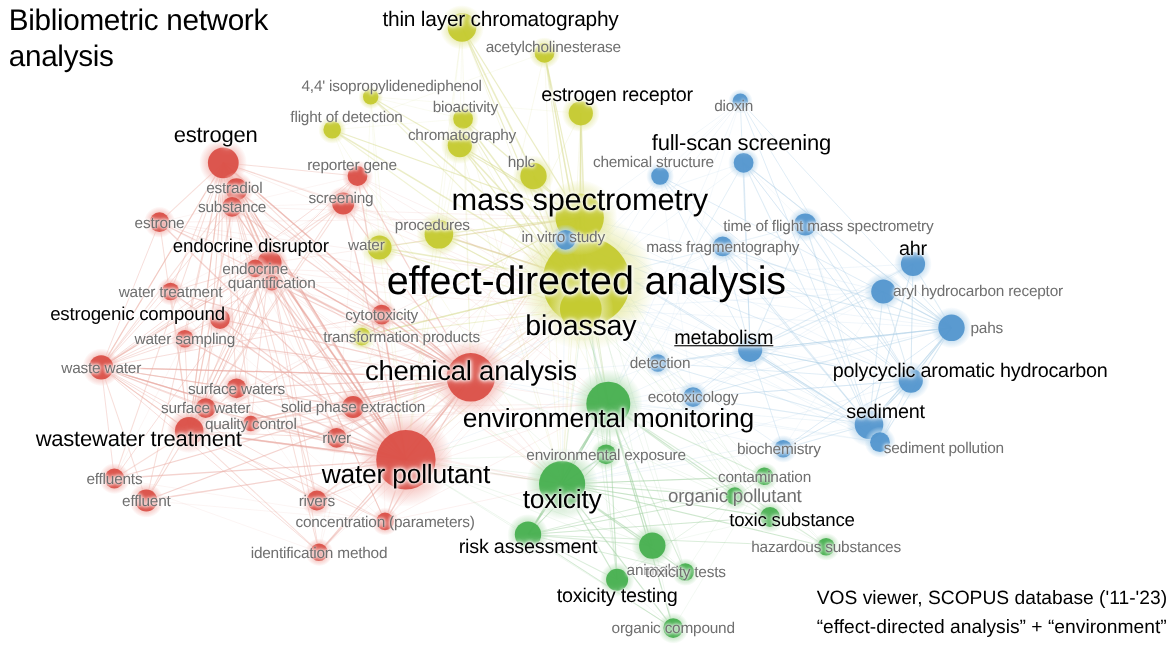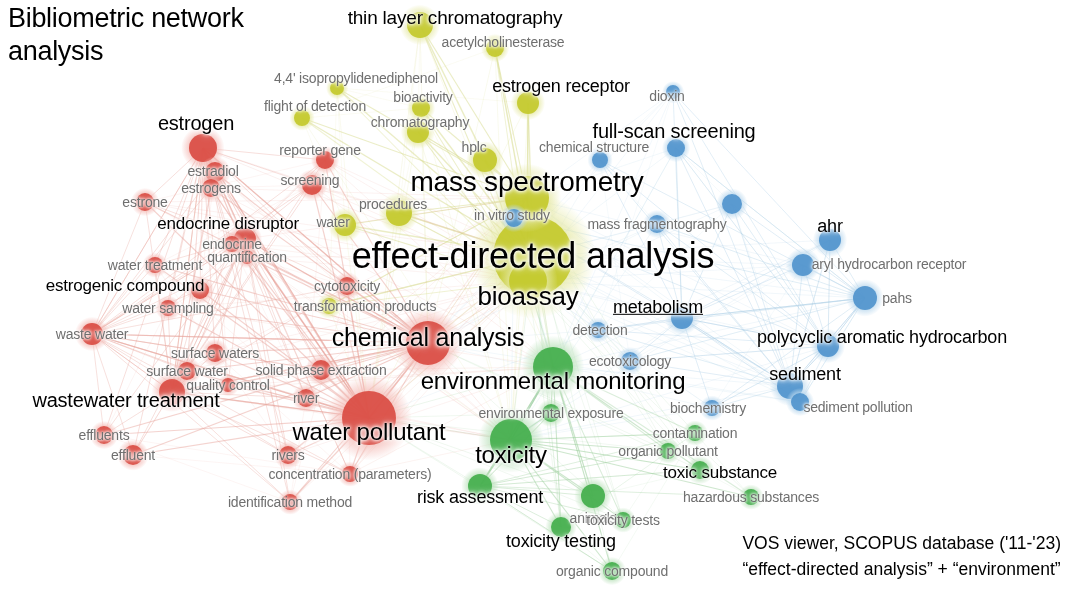--- a/index.html
+++ b/index.html
@@ -783,50 +783,51 @@
       <div class="label lbl-minor" style="left: 315px; top: 106px; font-size: 14px; text-shadow: rgb(255, 255, 255) 0px 0px 3px, rgb(255, 255, 255) 0px 0px 3px, rgb(255, 255, 255) 0px 0px 5px;">flight of detection</div>
       <div class="label lbl-minor" style="left: 420px; top: 122px; font-size: 14px; text-shadow: rgb(255, 255, 255) 0px 0px 3px, rgb(255, 255, 255) 0px 0px 3px, rgb(255, 255, 255) 0px 0px 5px;">chromatography</div>
       <div class="label lbl-minor" style="left: 474px; top: 147px; font-size: 14px; text-shadow: rgb(255, 255, 255) 0px 0px 3px, rgb(255, 255, 255) 0px 0px 3px, rgb(255, 255, 255) 0px 0px 5px;">hplc</div>
       <div class="label lbl-minor" style="left: 393px; top: 204px; font-size: 14px; text-shadow: rgb(255, 255, 255) 0px 0px 3px, rgb(255, 255, 255) 0px 0px 3px, rgb(255, 255, 255) 0px 0px 5px;">procedures</div>
       <div class="label lbl-minor" style="left: 333px; top: 222px; font-size: 14px; text-shadow: rgb(255, 255, 255) 0px 0px 3px, rgb(255, 255, 255) 0px 0px 3px, rgb(255, 255, 255) 0px 0px 5px;">water</div>
       <div class="label lbl-minor" style="left: 512px; top: 215px; font-size: 14px; text-shadow: rgb(255, 255, 255) 0px 0px 3px, rgb(255, 255, 255) 0px 0px 3px, rgb(255, 255, 255) 0px 0px 5px;">in vitro study</div>
       <div class="label lbl-minor" style="left: 320px; top: 150px; font-size: 14px; text-shadow: rgb(255, 255, 255) 0px 0px 3px, rgb(255, 255, 255) 0px 0px 3px, rgb(255, 255, 255) 0px 0px 5px;">reporter gene</div>
       <div class="label lbl-minor" style="left: 310px; top: 180px; font-size: 14px; text-shadow: rgb(255, 255, 255) 0px 0px 3px, rgb(255, 255, 255) 0px 0px 3px, rgb(255, 255, 255) 0px 0px 5px;">screening</div>
       <div class="label lbl-minor" style="left: 594px; top: 147px; font-size: 14px; text-shadow: rgb(255, 255, 255) 0px 0px 3px, rgb(255, 255, 255) 0px 0px 3px, rgb(255, 255, 255) 0px 0px 5px;">chemical structure</div>
       <div class="label lbl-minor" style="left: 667px; top: 96px; font-size: 14px; text-shadow: rgb(255, 255, 255) 0px 0px 3px, rgb(255, 255, 255) 0px 0px 3px, rgb(255, 255, 255) 0px 0px 5px;">dioxin</div>
+      <div class="label lbl-minor" style="left: 753px; top: 205px; font-size: 14px; text-shadow: rgb(255, 255, 255) 0px 0px 3px, rgb(255, 255, 255) 0px 0px 3px, rgb(255, 255, 255) 0px 0px 5px;">time of flight mass spectrometry</div>
       <div class="label lbl-minor" style="left: 657px; top: 224px; font-size: 14px; text-shadow: rgb(255, 255, 255) 0px 0px 3px, rgb(255, 255, 255) 0px 0px 3px, rgb(255, 255, 255) 0px 0px 5px;">mass fragmentography</div>
       <div class="label lbl-minor" style="left: 889px; top: 264px; font-size: 14px; text-shadow: rgb(255, 255, 255) 0px 0px 3px, rgb(255, 255, 255) 0px 0px 3px, rgb(255, 255, 255) 0px 0px 5px;">aryl hydrocarbon receptor</div>
       <div class="label lbl-minor" style="left: 897px; top: 298px; font-size: 14px; text-shadow: rgb(255, 255, 255) 0px 0px 3px, rgb(255, 255, 255) 0px 0px 3px, rgb(255, 255, 255) 0px 0px 5px;">pahs</div>
       <div class="label lbl-minor" style="left: 858px; top: 407px; font-size: 14px; text-shadow: rgb(255, 255, 255) 0px 0px 3px, rgb(255, 255, 255) 0px 0px 3px, rgb(255, 255, 255) 0px 0px 5px;">sediment pollution</div>
       <div class="label lbl-minor" style="left: 708px; top: 408px; font-size: 14px; text-shadow: rgb(255, 255, 255) 0px 0px 3px, rgb(255, 255, 255) 0px 0px 3px, rgb(255, 255, 255) 0px 0px 5px;">biochemistry</div>
       <div class="label lbl-minor" style="left: 630px; top: 361px; font-size: 14px; text-shadow: rgb(255, 255, 255) 0px 0px 3px, rgb(255, 255, 255) 0px 0px 3px, rgb(255, 255, 255) 0px 0px 5px;">ecotoxicology</div>
       <div class="label lbl-minor" style="left: 600px; top: 330px; font-size: 14px; text-shadow: rgb(255, 255, 255) 0px 0px 3px, rgb(255, 255, 255) 0px 0px 3px, rgb(255, 255, 255) 0px 0px 5px;">detection</div>
       <div class="label lbl-minor" style="left: 213px; top: 171px; font-size: 14px; text-shadow: rgb(255, 255, 255) 0px 0px 3px, rgb(255, 255, 255) 0px 0px 3px, rgb(255, 255, 255) 0px 0px 5px;">estradiol</div>
-      <div class="label lbl-minor" style="left: 211px; top: 188px; font-size: 14px; text-shadow: rgb(255, 255, 255) 0px 0px 3px, rgb(255, 255, 255) 0px 0px 3px, rgb(255, 255, 255) 0px 0px 5px;">estrogens</div>
+      <div class="label lbl-minor" style="left: 211px; top: 188px; font-size: 14px; text-shadow: rgb(255, 255, 255) 0px 0px 3px, rgb(255, 255, 255) 0px 0px 3px, rgb(255, 255, 255) 0px 0px 5px;">substance</div>
       <div class="label lbl-minor" style="left: 145px; top: 202px; font-size: 14px; text-shadow: rgb(255, 255, 255) 0px 0px 3px, rgb(255, 255, 255) 0px 0px 3px, rgb(255, 255, 255) 0px 0px 5px;">estrone</div>
       <div class="label lbl-minor" style="left: 232px; top: 244px; font-size: 14px; text-shadow: rgb(255, 255, 255) 0px 0px 3px, rgb(255, 255, 255) 0px 0px 3px, rgb(255, 255, 255) 0px 0px 5px;">endocrine</div>
       <div class="label lbl-minor" style="left: 247px; top: 257px; font-size: 14px; text-shadow: rgb(255, 255, 255) 0px 0px 3px, rgb(255, 255, 255) 0px 0px 3px, rgb(255, 255, 255) 0px 0px 5px;">quantification</div>
       <div class="label lbl-minor" style="left: 155px; top: 265px; font-size: 14px; text-shadow: rgb(255, 255, 255) 0px 0px 3px, rgb(255, 255, 255) 0px 0px 3px, rgb(255, 255, 255) 0px 0px 5px;">water treatment</div>
       <div class="label lbl-minor" style="left: 168px; top: 308px; font-size: 14px; text-shadow: rgb(255, 255, 255) 0px 0px 3px, rgb(255, 255, 255) 0px 0px 3px, rgb(255, 255, 255) 0px 0px 5px;">water sampling</div>
       <div class="label lbl-minor" style="left: 92px; top: 334px; font-size: 14px; text-shadow: rgb(255, 255, 255) 0px 0px 3px, rgb(255, 255, 255) 0px 0px 3px, rgb(255, 255, 255) 0px 0px 5px;">waste water</div>
       <div class="label lbl-minor" style="left: 215px; top: 353px; font-size: 14px; text-shadow: rgb(255, 255, 255) 0px 0px 3px, rgb(255, 255, 255) 0px 0px 3px, rgb(255, 255, 255) 0px 0px 5px;">surface waters</div>
       <div class="label lbl-minor" style="left: 187px; top: 371px; font-size: 14px; text-shadow: rgb(255, 255, 255) 0px 0px 3px, rgb(255, 255, 255) 0px 0px 3px, rgb(255, 255, 255) 0px 0px 5px;">surface water</div>
       <div class="label lbl-minor" style="left: 228px; top: 385px; font-size: 14px; text-shadow: rgb(255, 255, 255) 0px 0px 3px, rgb(255, 255, 255) 0px 0px 3px, rgb(255, 255, 255) 0px 0px 5px;">quality control</div>
       <div class="label lbl-minor" style="left: 321px; top: 370px; font-size: 14px; text-shadow: rgb(255, 255, 255) 0px 0px 3px, rgb(255, 255, 255) 0px 0px 3px, rgb(255, 255, 255) 0px 0px 5px;">solid phase extraction</div>
       <div class="label lbl-minor" style="left: 306px; top: 398px; font-size: 14px; text-shadow: rgb(255, 255, 255) 0px 0px 3px, rgb(255, 255, 255) 0px 0px 3px, rgb(255, 255, 255) 0px 0px 5px;">river</div>
       <div class="label lbl-minor" style="left: 104px; top: 435px; font-size: 14px; text-shadow: rgb(255, 255, 255) 0px 0px 3px, rgb(255, 255, 255) 0px 0px 3px, rgb(255, 255, 255) 0px 0px 5px;">effluents</div>
       <div class="label lbl-minor" style="left: 133px; top: 455px; font-size: 14px; text-shadow: rgb(255, 255, 255) 0px 0px 3px, rgb(255, 255, 255) 0px 0px 3px, rgb(255, 255, 255) 0px 0px 5px;">effluent</div>
       <div class="label lbl-minor" style="left: 288px; top: 455px; font-size: 14px; text-shadow: rgb(255, 255, 255) 0px 0px 3px, rgb(255, 255, 255) 0px 0px 3px, rgb(255, 255, 255) 0px 0px 5px;">rivers</div>
       <div class="label lbl-minor" style="left: 350px; top: 474px; font-size: 14px; text-shadow: rgb(255, 255, 255) 0px 0px 3px, rgb(255, 255, 255) 0px 0px 3px, rgb(255, 255, 255) 0px 0px 5px;">concentration (parameters)</div>
       <div class="label lbl-minor" style="left: 290px; top: 502px; font-size: 14px; text-shadow: rgb(255, 255, 255) 0px 0px 3px, rgb(255, 255, 255) 0px 0px 3px, rgb(255, 255, 255) 0px 0px 5px;">identification method</div>
       <div class="label lbl-minor" style="left: 347px; top: 286px; font-size: 14px; text-shadow: rgb(255, 255, 255) 0px 0px 3px, rgb(255, 255, 255) 0px 0px 3px, rgb(255, 255, 255) 0px 0px 5px;">cytotoxicity</div>
       <div class="label lbl-minor" style="left: 329px; top: 306px; font-size: 14px; text-shadow: rgb(255, 255, 255) 0px 0px 3px, rgb(255, 255, 255) 0px 0px 3px, rgb(255, 255, 255) 0px 0px 5px; margin-left: 36px;">transformation products</div>
       <div class="label lbl-minor" style="left: 551px; top: 413px; font-size: 14px; text-shadow: rgb(255, 255, 255) 0px 0px 3px, rgb(255, 255, 255) 0px 0px 3px, rgb(255, 255, 255) 0px 0px 5px;">environmental exposure</div>
       <div class="label lbl-minor" style="left: 695px; top: 433px; font-size: 14px; text-shadow: rgb(255, 255, 255) 0px 0px 3px, rgb(255, 255, 255) 0px 0px 3px, rgb(255, 255, 255) 0px 0px 5px;">contamination</div>
-      <div class="label lbl-minor" style="left: 668px; top: 451px; font-size: 14px; text-shadow: rgb(255, 255, 255) 0px 0px 3px, rgb(255, 255, 255) 0px 0px 3px, rgb(255, 255, 255) 0px 0px 5px;">organic pollutant</div>
+      <div class="label lbl-minor" style="left: 668px; top: 451px; font-size: 17px; text-shadow: rgb(255, 255, 255) 0px 0px 3px, rgb(255, 255, 255) 0px 0px 3px, rgb(255, 255, 255) 0px 0px 5px;">organic pollutant</div>
       <div class="label lbl-minor" style="left: 593px; top: 518px; font-size: 14px; text-shadow: rgb(255, 255, 255) 0px 0px 3px, rgb(255, 255, 255) 0px 0px 3px, rgb(255, 255, 255) 0px 0px 5px;">animals</div>
       <div class="label lbl-minor" style="left: 751px; top: 497px; font-size: 14px; text-shadow: rgb(255, 255, 255) 0px 0px 3px, rgb(255, 255, 255) 0px 0px 3px, rgb(255, 255, 255) 0px 0px 5px;">hazardous substances</div>
       <div class="label lbl-minor" style="left: 623px; top: 520px; font-size: 14px; text-shadow: rgb(255, 255, 255) 0px 0px 3px, rgb(255, 255, 255) 0px 0px 3px, rgb(255, 255, 255) 0px 0px 5px;">toxicity tests</div>
       <div class="label lbl-minor" style="left: 612px; top: 571px; font-size: 14px; text-shadow: rgb(255, 255, 255) 0px 0px 3px, rgb(255, 255, 255) 0px 0px 3px, rgb(255, 255, 255) 0px 0px 5px;">organic compound</div>
     </div>
 
   <div id="title">Bibliometric network
 analysis</div>
 
   <div id="caption">

